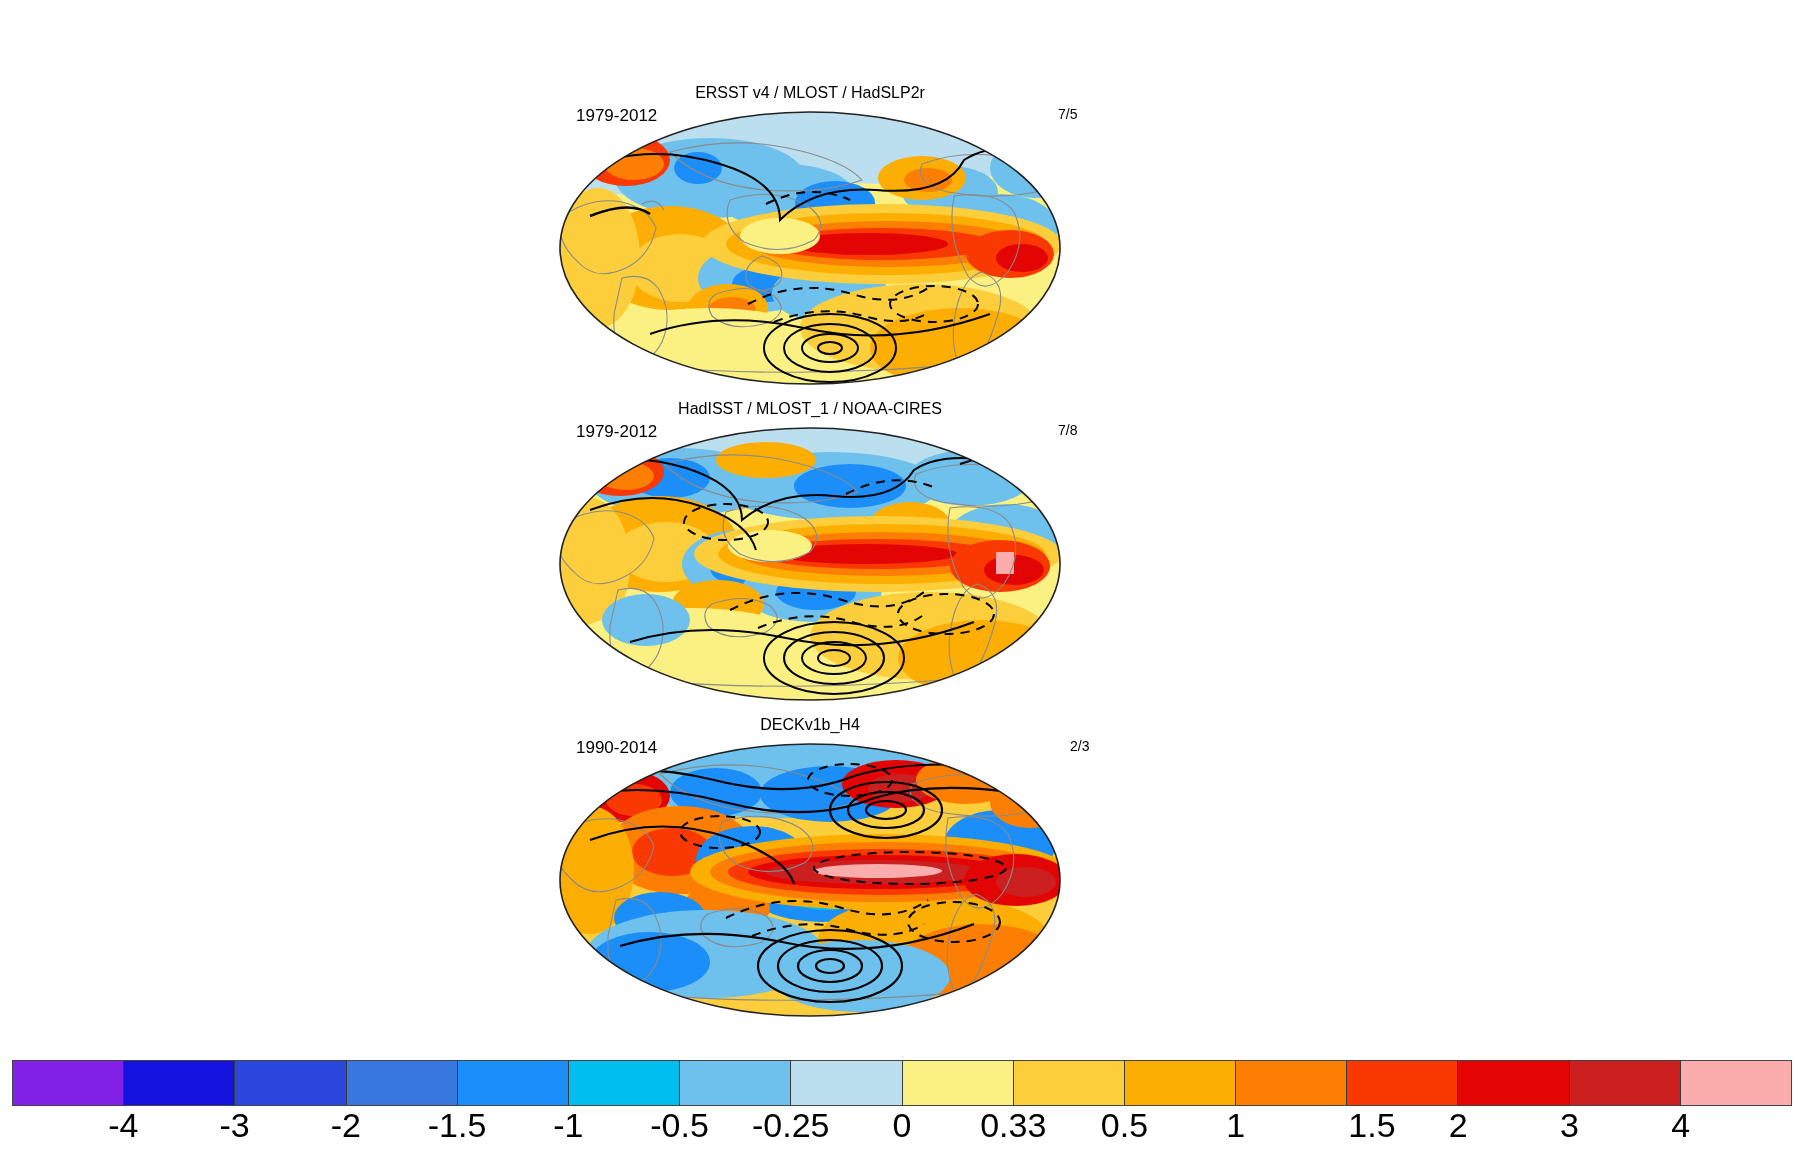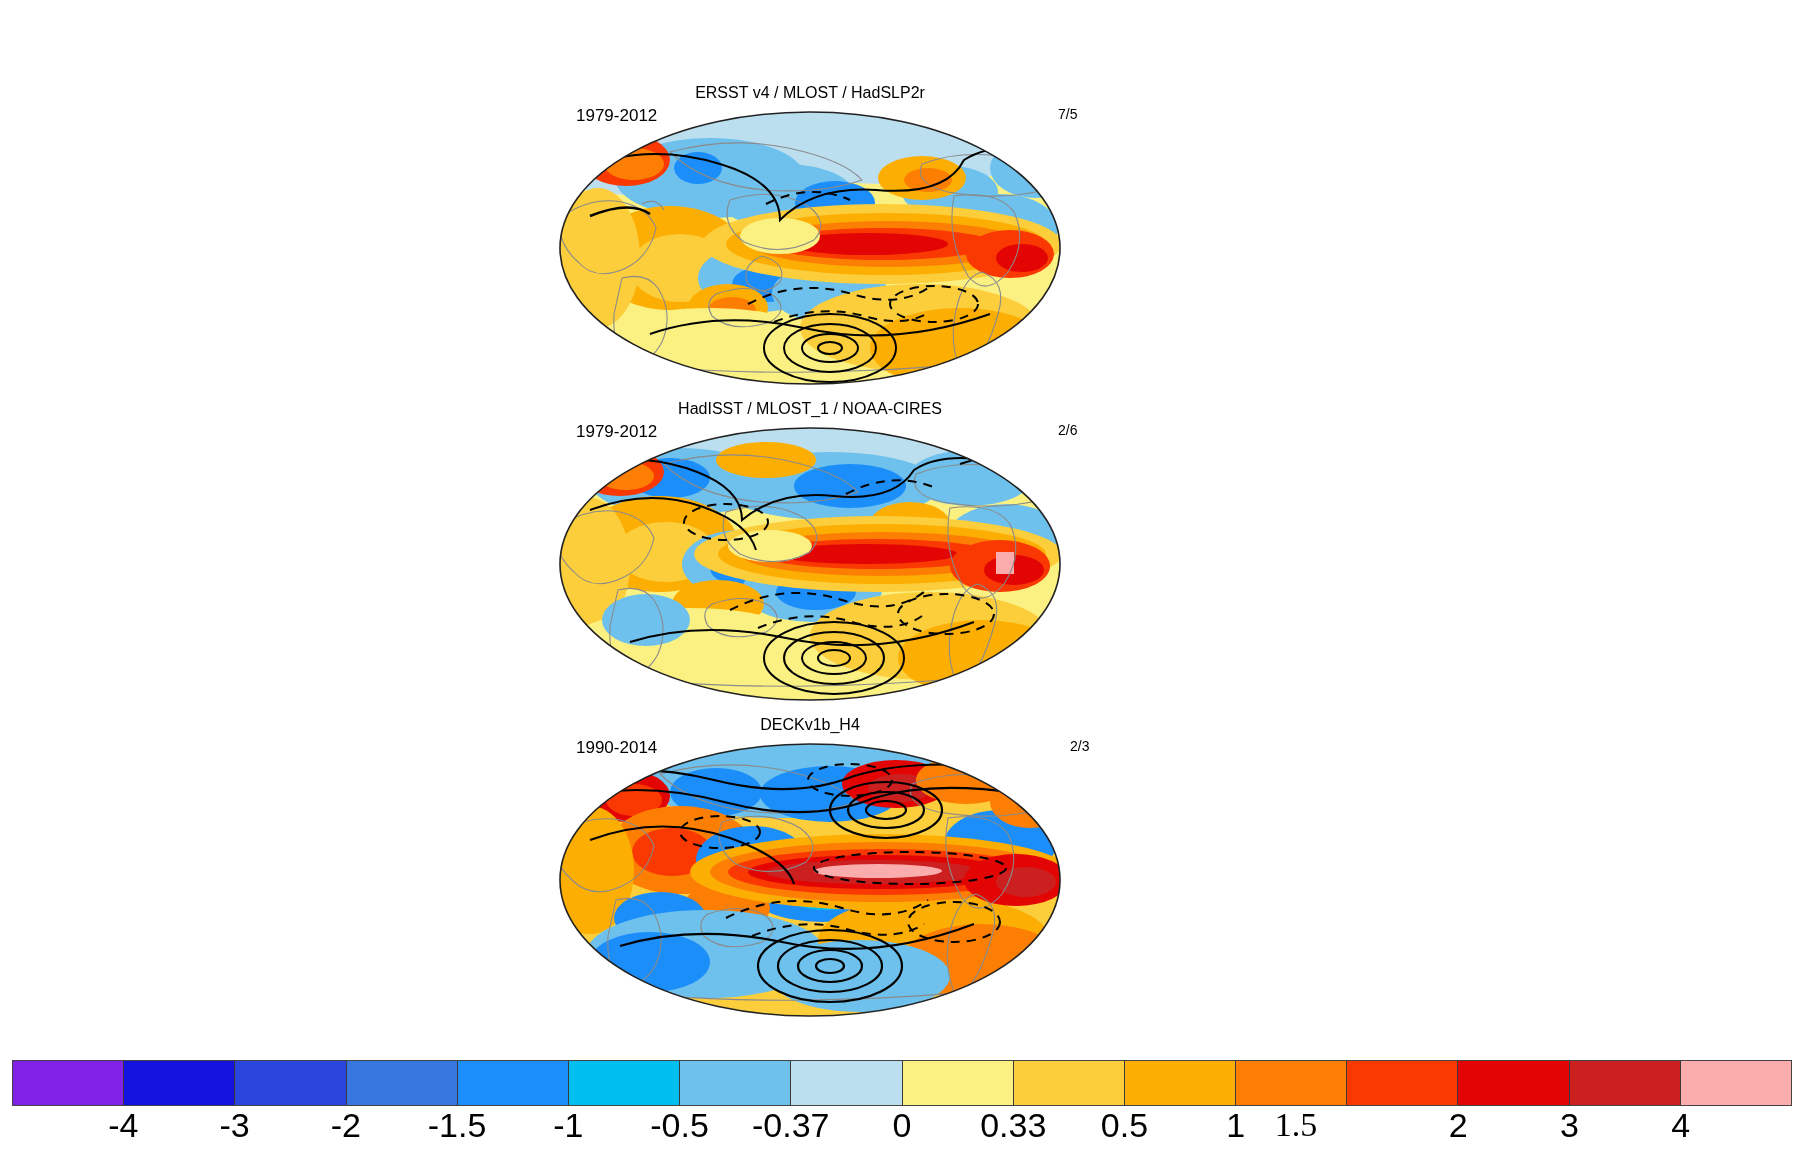--- a/index.html
+++ b/index.html
@@ -123,21 +123,21 @@
           <path d="M236 96 q44 -22 84 -4"></path>
         </g>
         <ellipse cx="280" cy="140" rx="250" ry="136" fill="none" stroke="#222" stroke-width="1.6"></ellipse>
       </svg>
     </div>
   </div>
 
   <div class="panel" id="p2">
     <div class="panel-title">HadISST / MLOST_1 / NOAA-CIRES</div>
     <div class="panel-years" style="left:46px;top:22px;">1979-2012</div>
-    <div class="panel-count" style="left:528px;top:22px;">2/6</div>
+    <div class="panel-count" style="left:528px;top:22px;">7/8</div>
     <div class="map-holder" style="top:24px;">
       <svg width="560" height="280" viewBox="0 0 560 280">
         <defs>
             <clipPath id="globe2">
               <ellipse cx="280" cy="140" rx="250" ry="136"></ellipse>
             </clipPath>
           </defs>
         <g clip-path="url(#globe2)">
           <rect x="0" y="0" width="560" height="280" fill="#FBF183"></rect>
           <ellipse cx="280" cy="24" rx="280" ry="42" fill="#BCDFF0"></ellipse>
@@ -312,24 +312,24 @@
         <div class="cbar-seg" style="background: rgb(251, 172, 172);"></div>
       </div>
   </div>
   <div class="cbar-labels" id="cbar-labels">
       <div class="cb-lab" style="left: 111.25px;">-4</div>
       <div class="cb-lab" style="left: 222.5px;">-3</div>
       <div class="cb-lab" style="left: 333.75px;">-2</div>
       <div class="cb-lab" style="left: 445px;">-1.5</div>
       <div class="cb-lab" style="left: 556.25px;">-1</div>
       <div class="cb-lab" style="left: 667.5px;">-0.5</div>
-      <div class="cb-lab" style="left: 778.75px;">-0.37</div>
+      <div class="cb-lab" style="left: 778.75px;">-0.25</div>
       <div class="cb-lab" style="left: 890px;">0</div>
       <div class="cb-lab" style="left: 1001.25px;">0.33</div>
       <div class="cb-lab" style="left: 1112.5px;">0.5</div>
       <div class="cb-lab" style="left: 1223.75px;">1</div>
-      <div class="cb-lab" style="left: 1284px; font-family: Liberation Serif, serif;">1.5</div>
+      <div class="cb-lab" style="left: 1360px;">1.5</div>
       <div class="cb-lab" style="left: 1446.25px;">2</div>
       <div class="cb-lab" style="left: 1557.5px;">3</div>
       <div class="cb-lab" style="left: 1668.75px;">4</div>
     </div>
 
 </div>
 
 </body></html>

